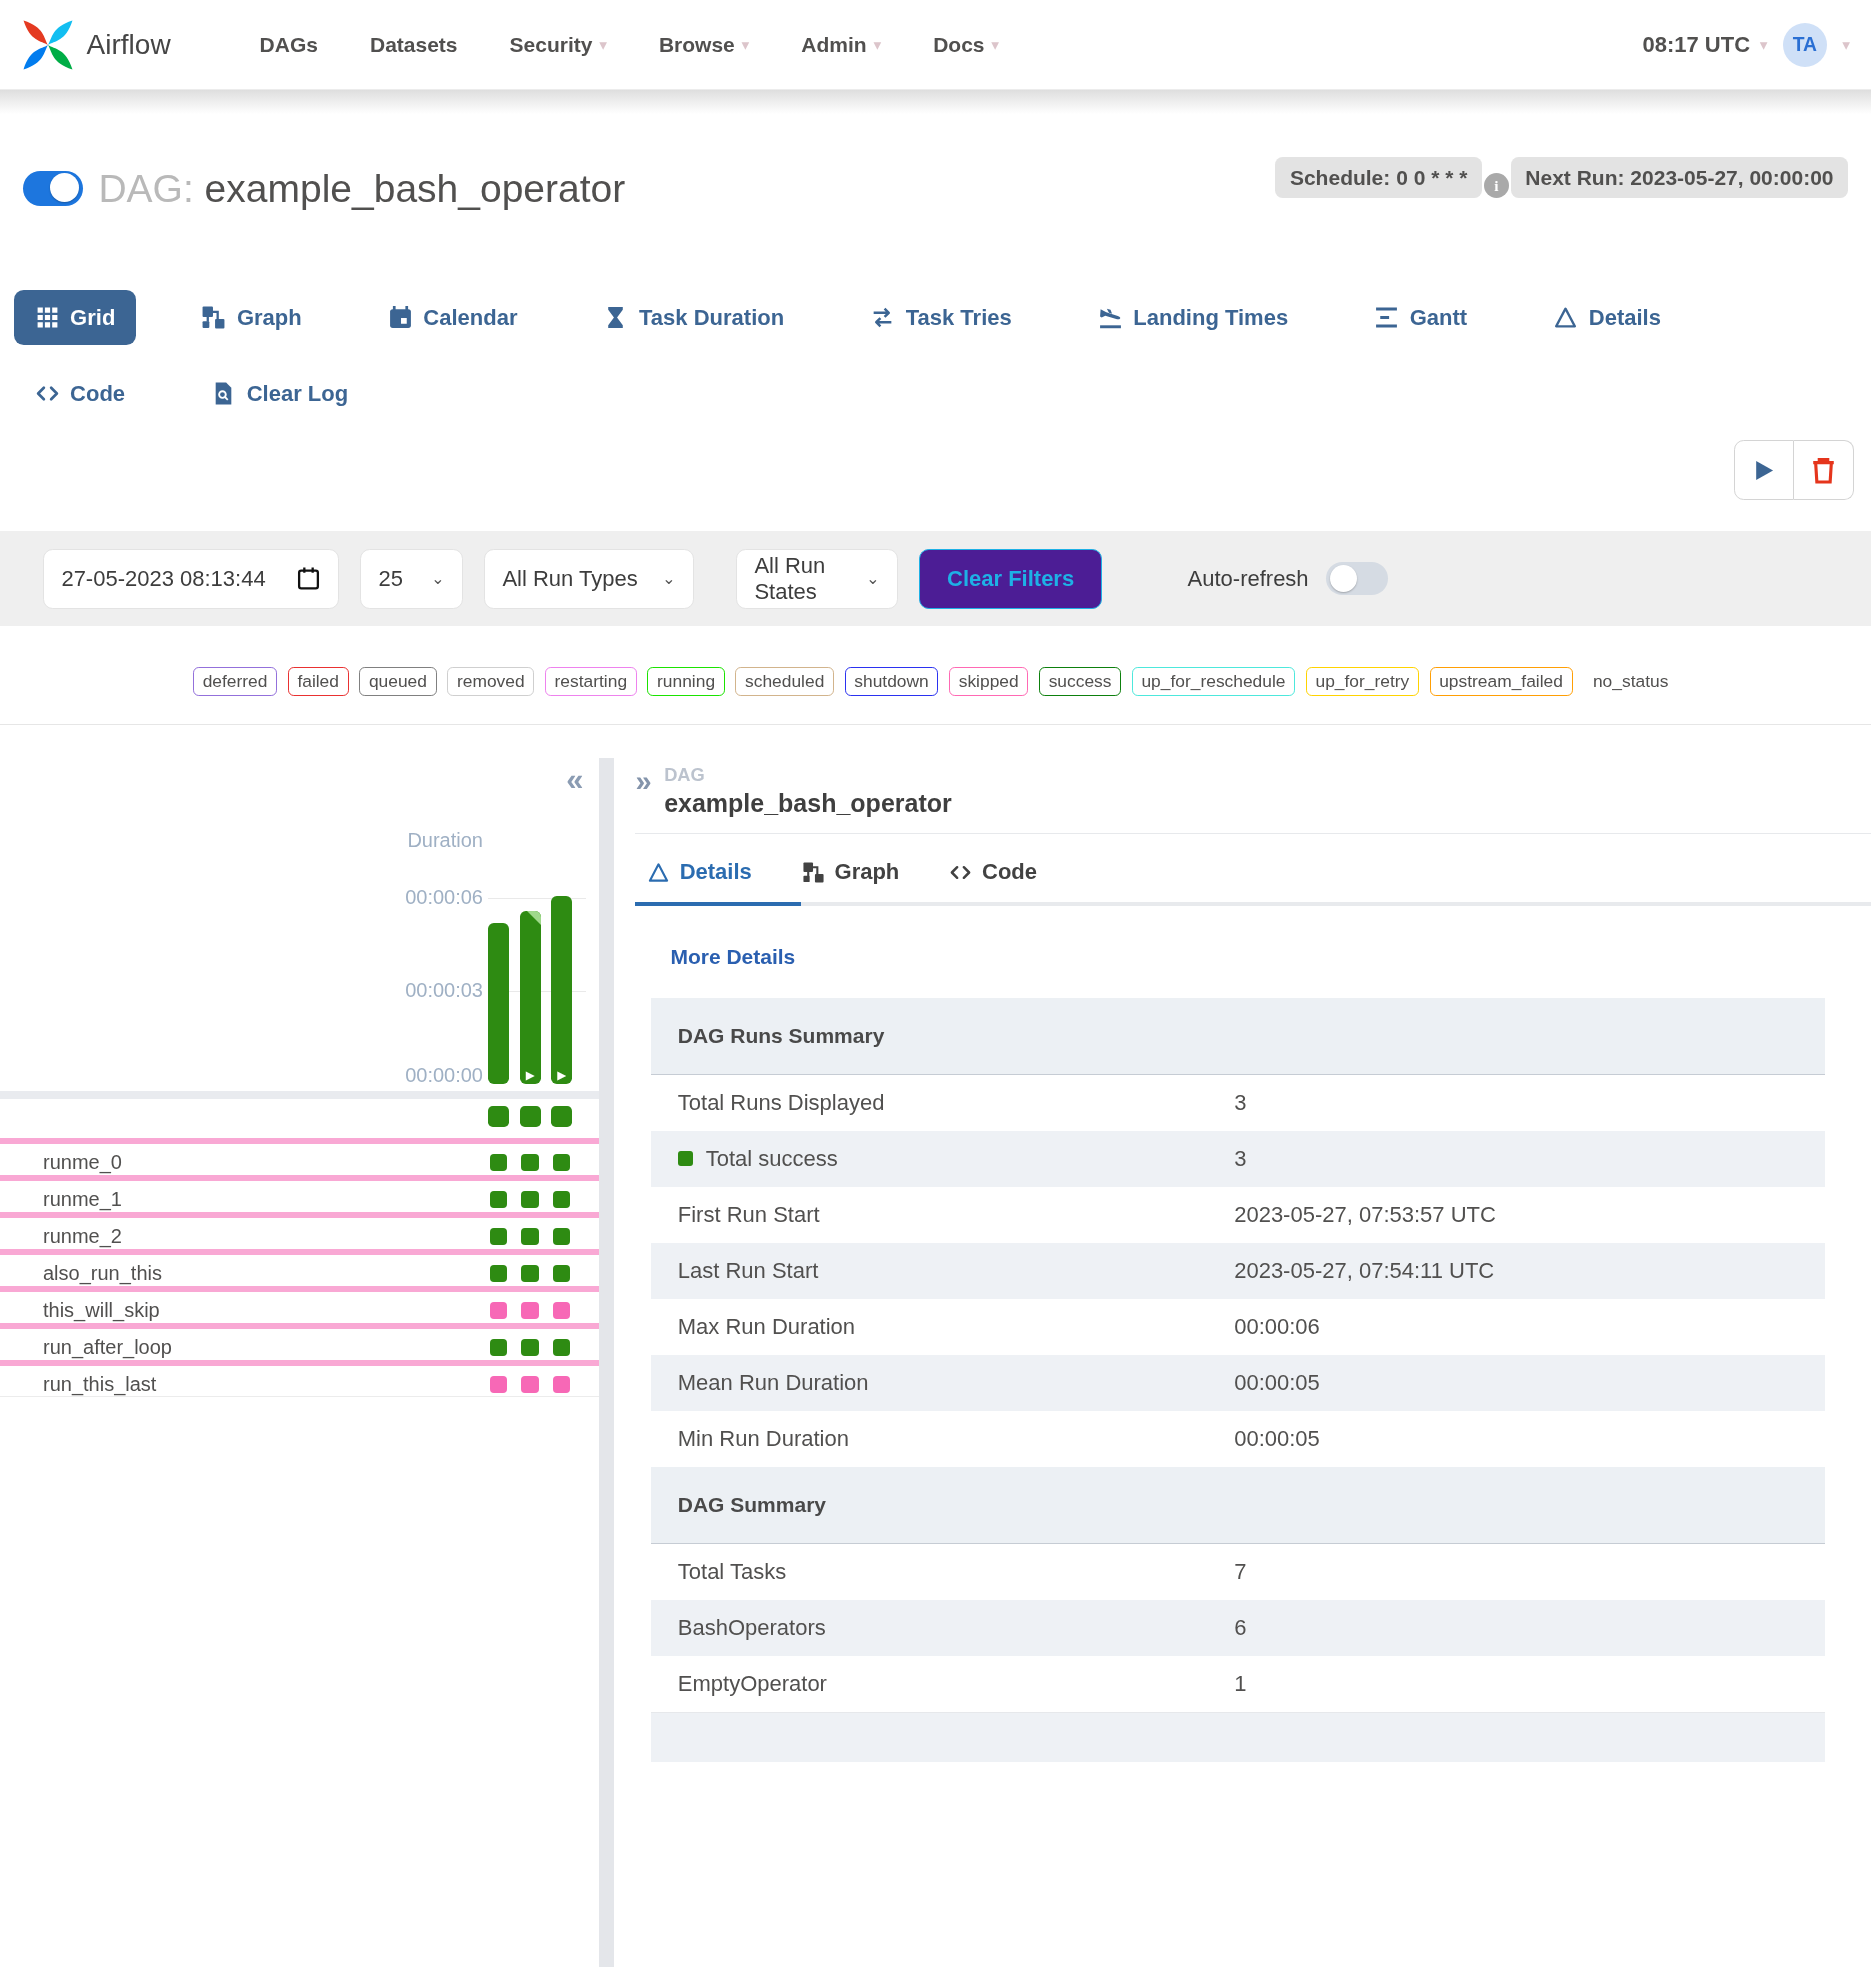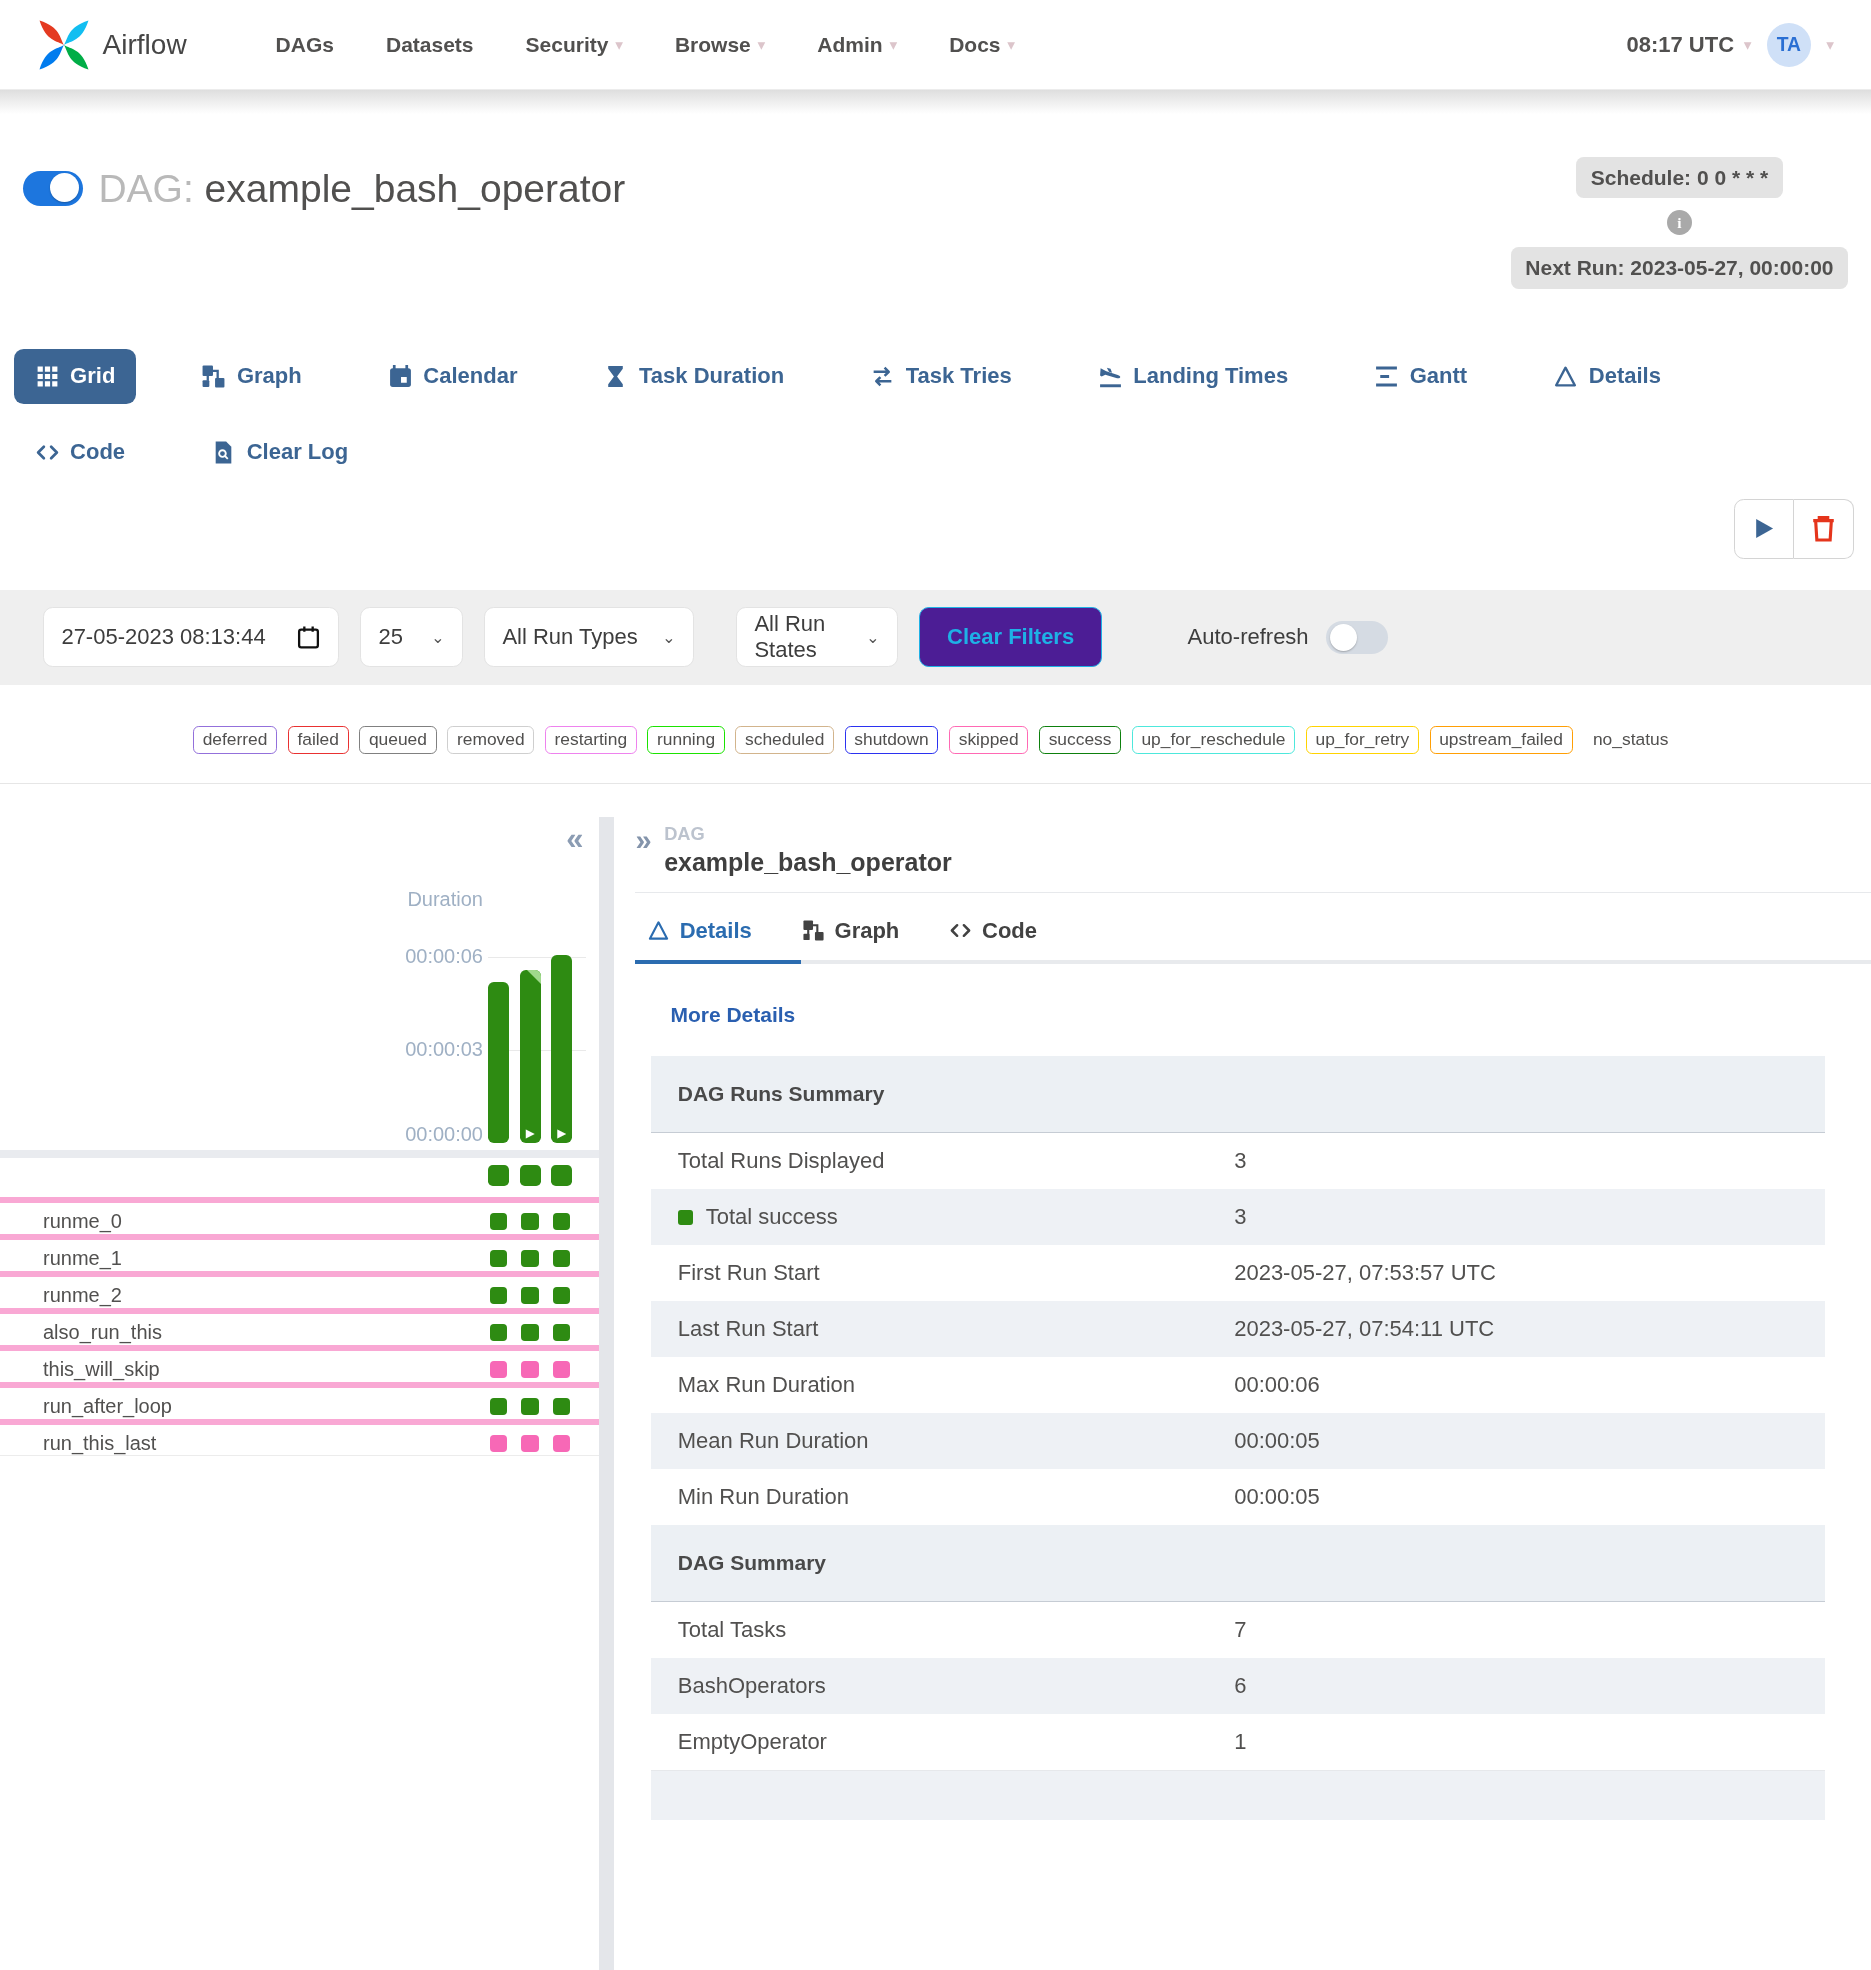--- a/index.html
+++ b/index.html
@@ -2,21 +2,21 @@
 <html><head>
 <meta charset="utf-8">
 <style>
   html,body{margin:0;padding:0;width:1871px;height:1971px;overflow:hidden;background:#fff;
     font-family:"Liberation Sans","DejaVu Sans",sans-serif;color:#51504f;}
   *{box-sizing:border-box;}
   .icon{display:inline-flex;align-items:center;justify-content:center;line-height:0;}
   .icon svg{width:1em;height:1em;}
 
   
-  .navbar{height:90px;display:flex;align-items:center;padding:0 37px;background:#fff;border-bottom:1px solid #ececec;}
+  .navbar{height:90px;display:flex;align-items:center;padding:0 21px;background:#fff;border-bottom:1px solid #ececec;}
   .brand{display:flex;align-items:center;gap:11.6px;}
   .brand-name{font-size:28px;color:#454545;}
   .nav-menu{display:flex;align-items:center;gap:52px;margin-left:89px;}
   .nav-item{font-size:21px;font-weight:bold;color:#51504f;display:flex;align-items:center;gap:6.8px;cursor:pointer;}
   .caret{color:#dcc5cb;font-size:15.4px;line-height:1;}
   .nav-right{margin-left:auto;display:flex;align-items:center;gap:15.4px;}
   .clock{font-size:22px;font-weight:bold;color:#51504f;display:flex;align-items:center;gap:9.7px;}
   .avatar{width:44px;height:44px;border-radius:50%;background:#cfe0f7;color:#2a6fd3;font-weight:bold;
     font-size:19.3px;display:flex;align-items:center;justify-content:center;}
   .nav-shadow{height:24px;background:linear-gradient(#dedede,#ffffff);}
@@ -26,21 +26,21 @@
   .title-left{display:flex;align-items:center;gap:15.4px;margin-top:13.5px;}
   .switch{width:60px;height:35px;border-radius:17.4px;position:relative;display:inline-block;cursor:pointer;}
   .switch.on{background:#1d76de;}
   .switch.off{background:#d5dbe3;}
   .knob{position:absolute;top:2.9px;width:29px;height:29px;border-radius:50%;background:#fff;box-shadow:0 1px 1.9px rgba(0,0,0,.25);}
   .switch.on .knob{right:3.9px;}
   .switch.off .knob{left:3.9px;}
   .page-title{font-size:39px;line-height:1;}
   .dag-prefix{color:#b9b9b9;}
   .dag-name{color:#51504f;}
-  .title-badges{margin-left:auto;display:flex;align-items:center;gap:12px;margin-top:1.9px;flex-direction:column;}
+  .title-badges{margin-left:auto;display:flex;align-items:flex-end;gap:2px;margin-top:1.9px;}
   .gray-badge{background:#e3e3e3;border-radius:7.7px;padding:8.7px 14.5px;font-size:21px;font-weight:bold;color:#51504f;}
   .info-circle{width:25px;height:25px;border-radius:50%;background:#a9a9a9;color:#fff;font-size:15.4px;font-weight:bold;
     display:inline-flex;align-items:center;justify-content:center;font-family:"Liberation Serif",serif;}
 
   
   .tabs-area{margin-top:60px;padding:0 13.5px;}
   .tabs-row{display:flex;align-items:center;gap:44px;}
   .tabs-row + .tabs-row{margin-top:21px;}
   .vtab{display:flex;align-items:center;gap:10.6px;font-size:22px;font-weight:bold;color:#3c6593;
     padding:14.5px 21px;border-radius:9.7px;cursor:pointer;}

